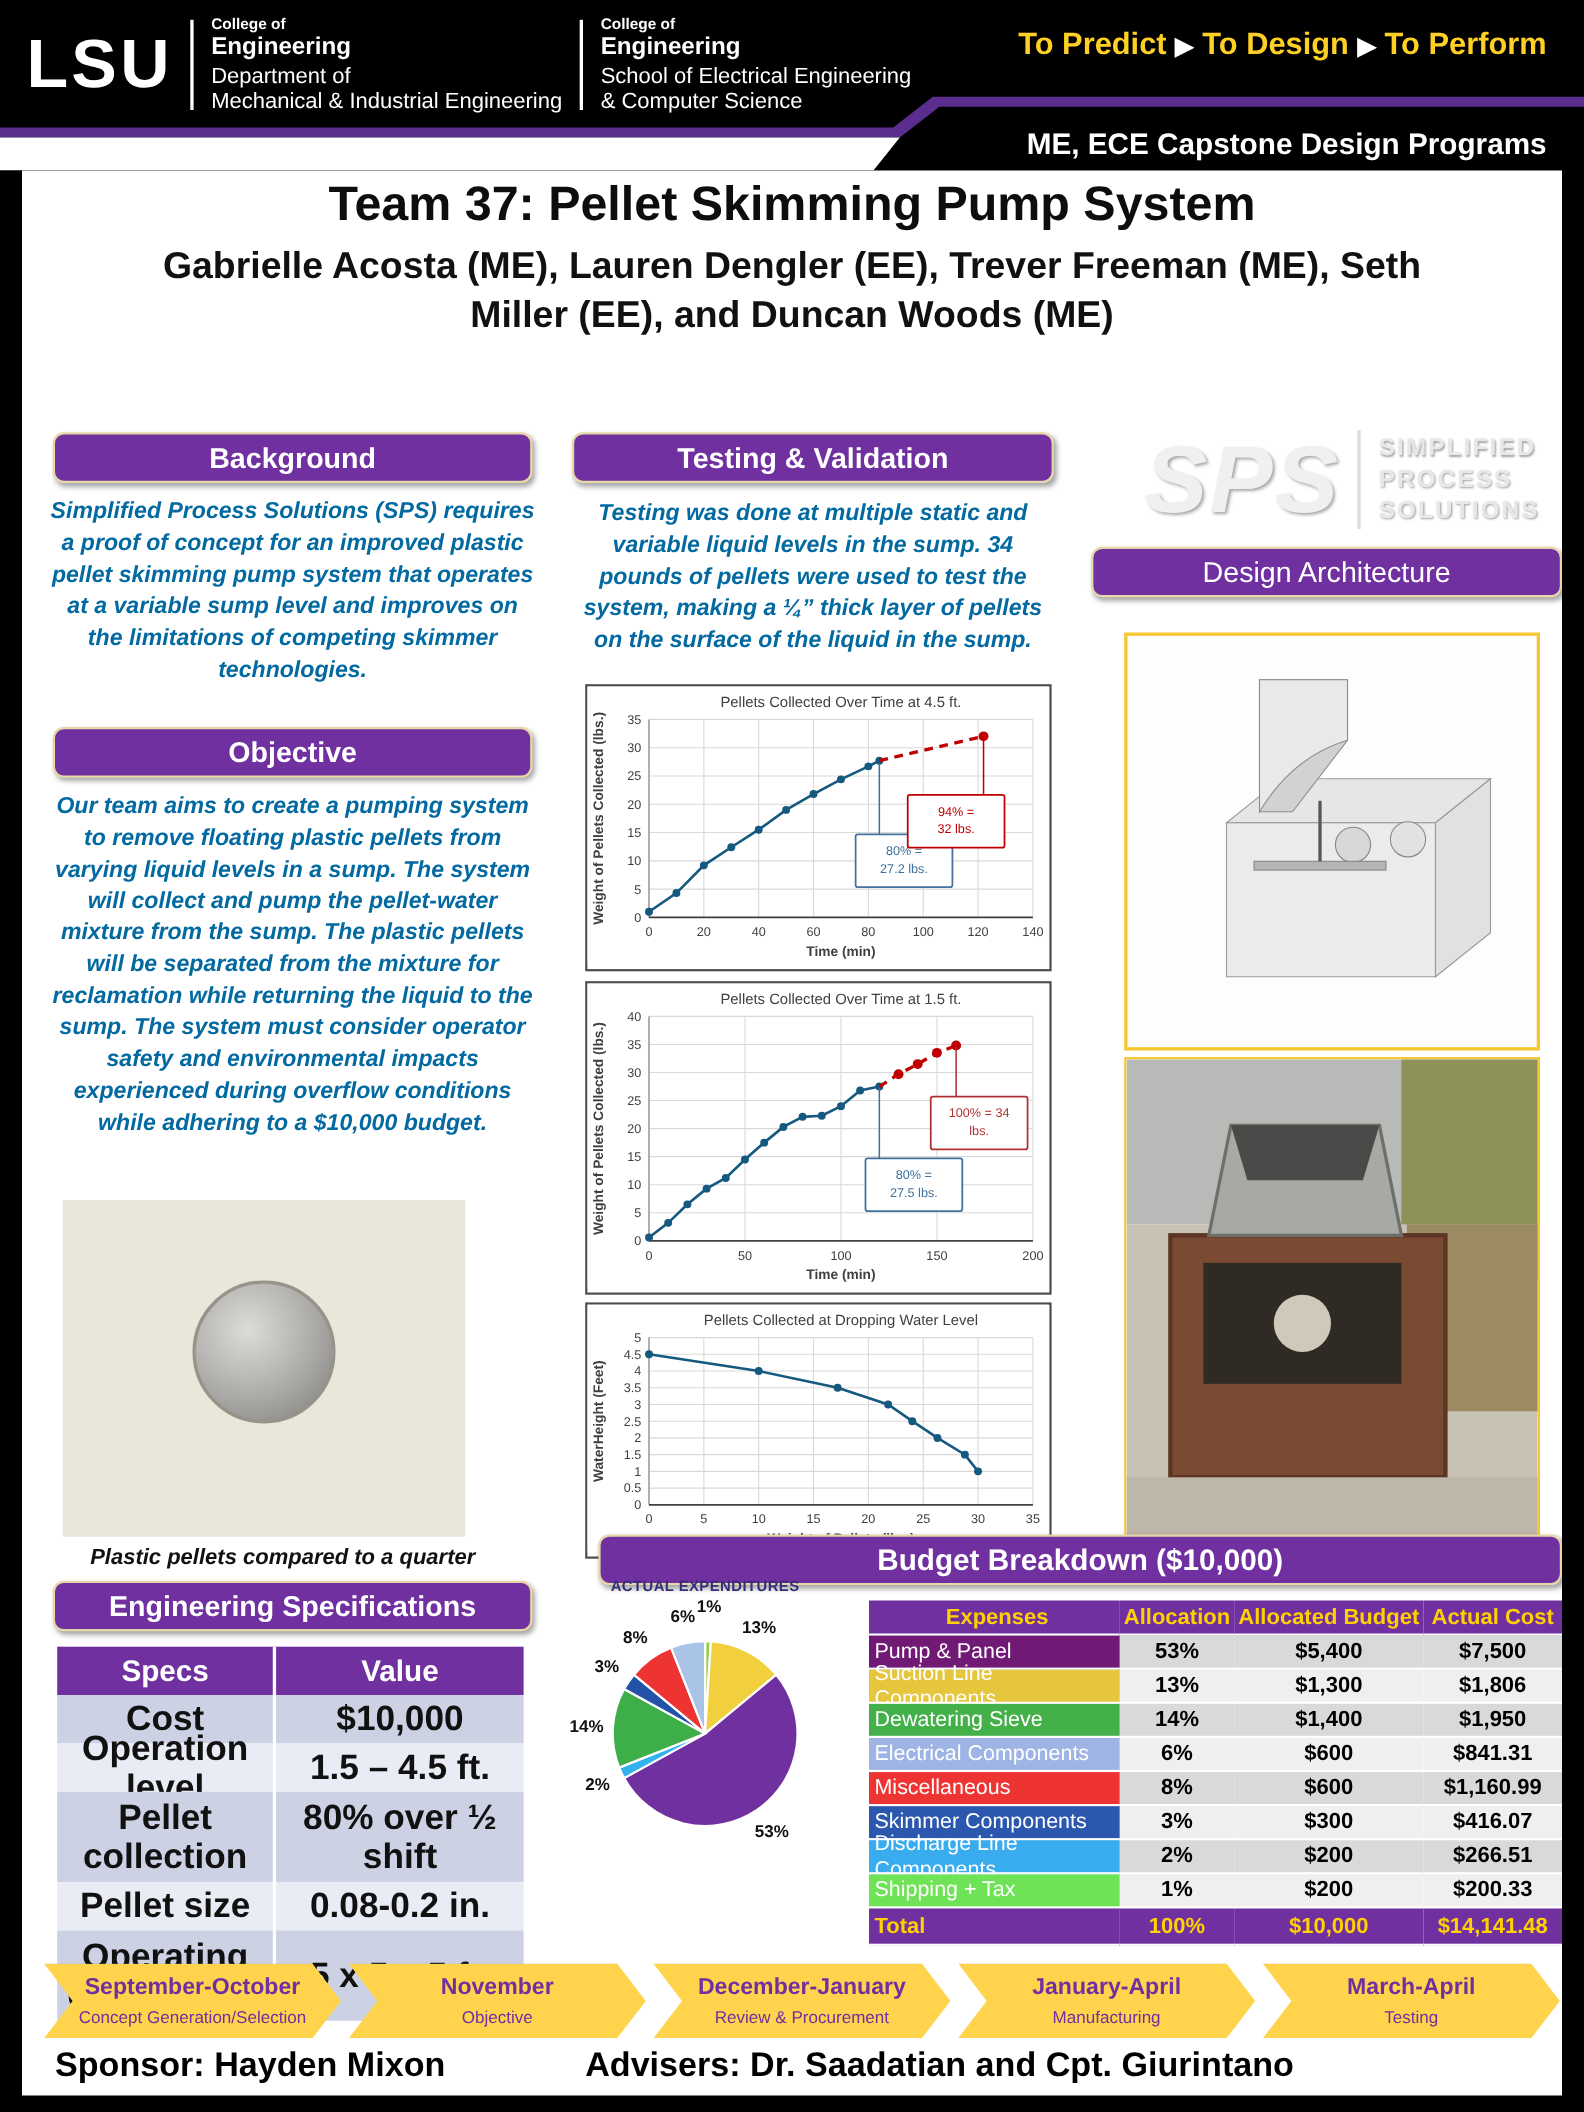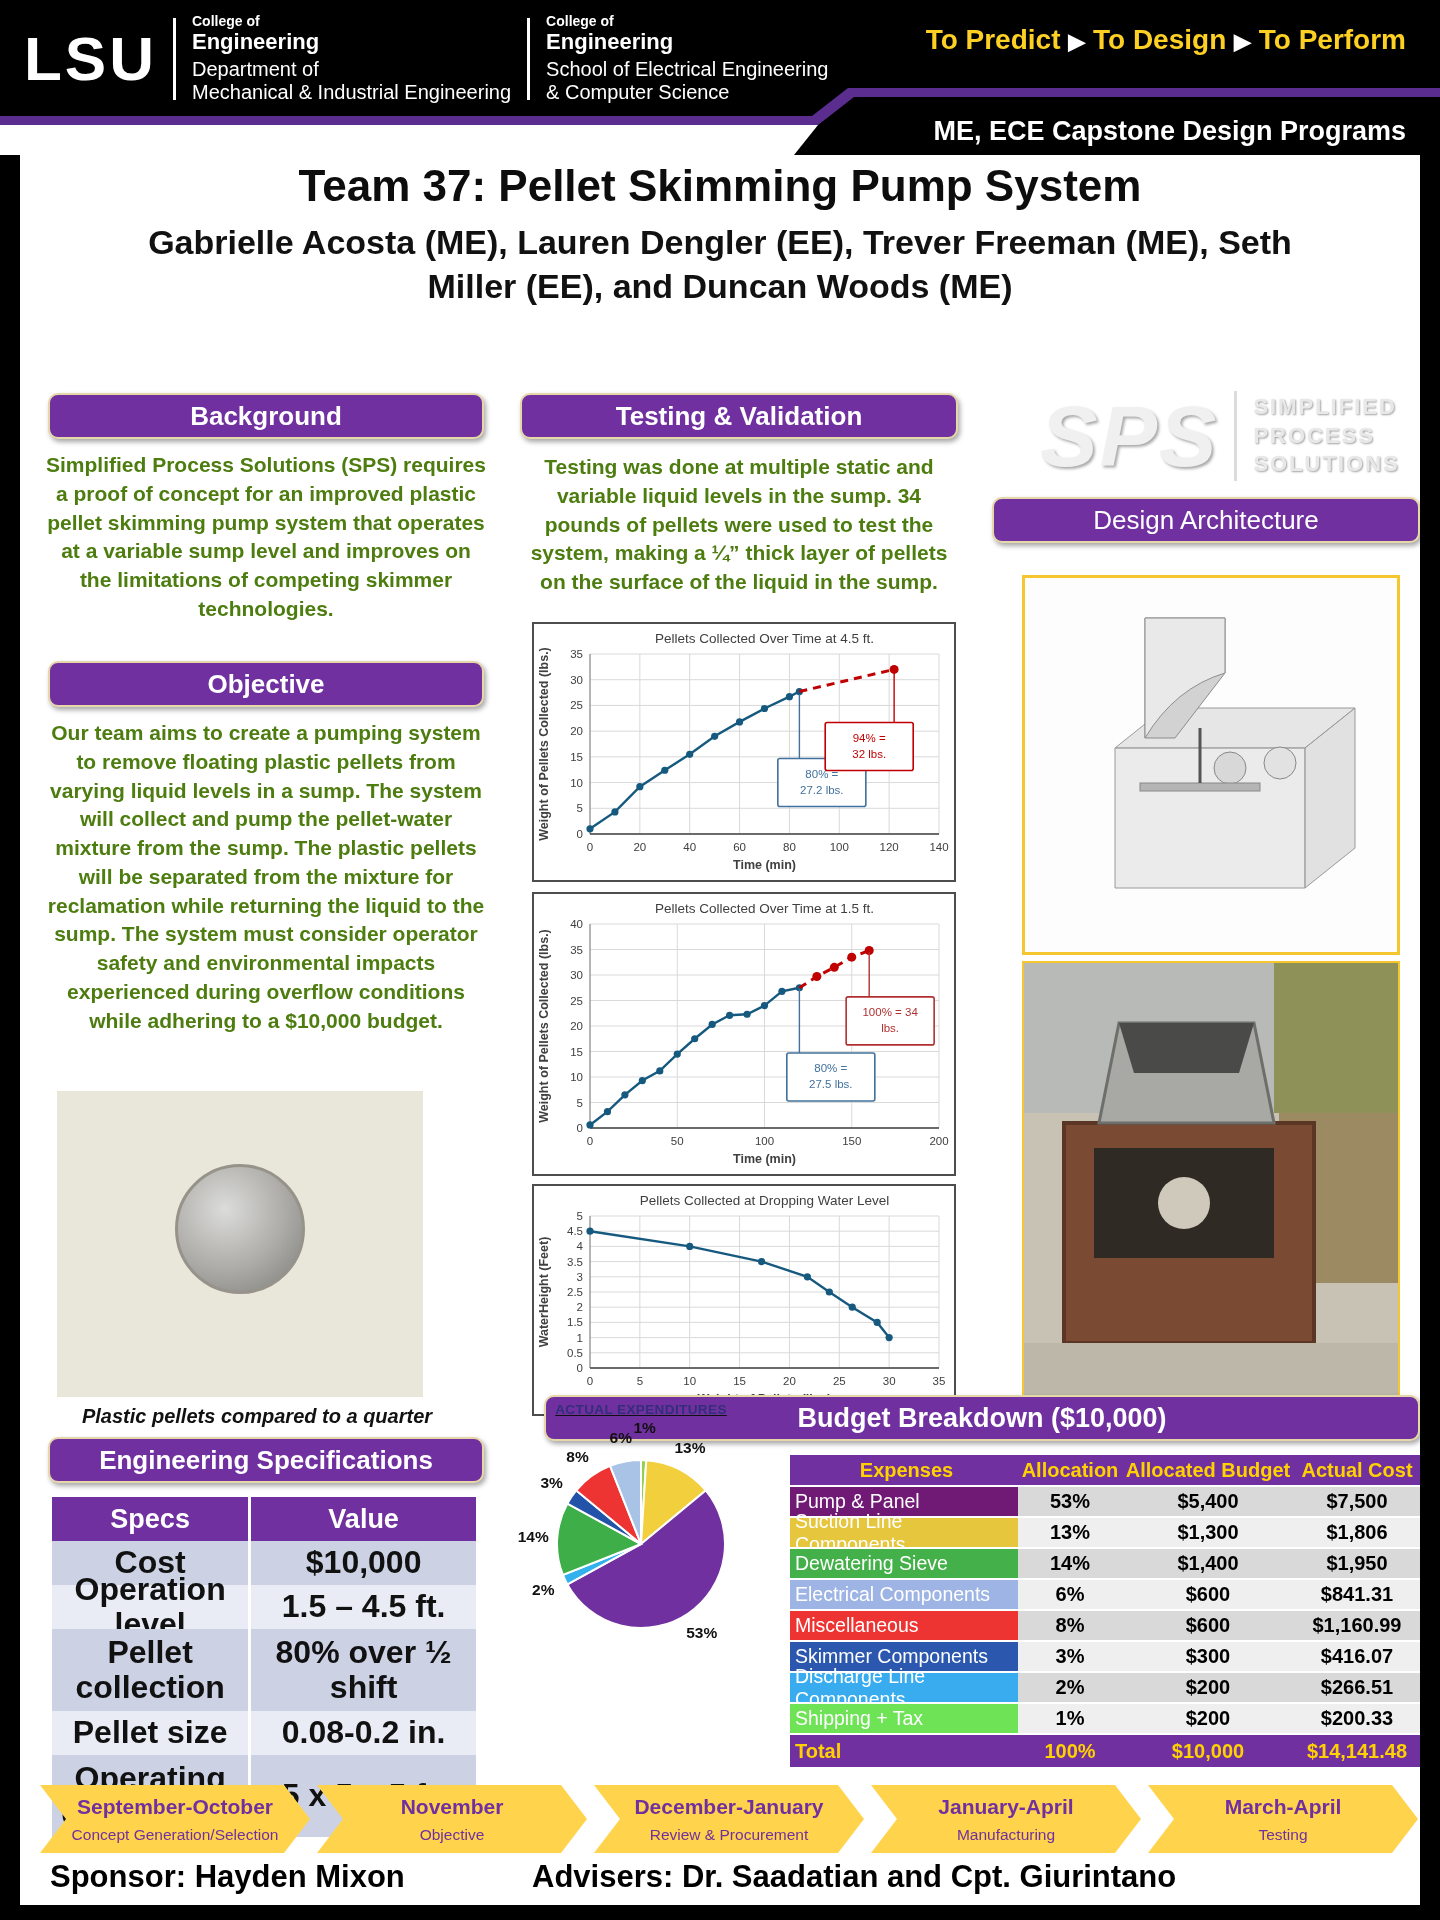--- a/index.html
+++ b/index.html
@@ -25,21 +25,21 @@
   .authors{position:absolute;left:120px;top:66px;width:1160px;text-align:center;font-size:34px;font-weight:bold;line-height:1.28;}
   .banner{position:absolute;height:46px;background:#7030a0;border:2px solid #e6d7a8;border-radius:10px;
           box-shadow:2px 3px 5px rgba(0,0,0,.35);display:flex;align-items:center;justify-content:center;
           color:#fff;font-size:26px;font-weight:bold;}
   .b-bg{left:28px;top:238px;width:436px;}
   .b-obj{left:28px;top:506px;width:436px;}
   .b-test{left:500px;top:238px;width:438px;}
   .b-da{left:972px;top:342px;width:428px;font-weight:400;}
   .b-spec{left:28px;top:1282px;width:436px;}
   .b-budget{left:524px;top:1240px;width:876px;font-size:27px;}
-  .para{position:absolute;font-size:21px;font-weight:bold;line-height:1.37;text-align:center;color:#4d7c0f;}
+  .para{position:absolute;font-size:21px;font-weight:bold;line-height:1.37;text-align:center;color:#0369a1;font-style:italic;}
   .t-bg{left:24px;top:296px;width:444px;}
   .t-obj{left:24px;top:564px;width:444px;}
   .t-test{left:498px;top:298px;width:442px;}
   
   .pellets{position:absolute;left:37px;top:936px;width:366px;height:306px;background-color:#e9e6da;
     background-image:radial-gradient(circle at 30% 30%,#fbfaf3 7px,#e3e0d2 11px,rgba(0,0,0,0) 14px),
                      radial-gradient(circle at 70% 62%,#f7f5eb 7px,#deдbcd 11px,rgba(0,0,0,0) 14px),
                      radial-gradient(circle at 15% 75%,#f2f0e5 6px,rgba(0,0,0,0) 12px);
     background-size:38px 38px,46px 46px,31px 31px;}
   .quarter{position:absolute;left:50%;top:45%;width:130px;height:130px;transform:translate(-50%,-50%);
@@ -62,21 +62,21 @@
   
   .spec-table{position:absolute;left:32px;top:1342px;width:424px;}
   .sp-row{display:flex;}
   .sp-cell{display:flex;align-items:center;justify-content:center;text-align:center;border-right:3px solid #fff;}
   .sp-cell:first-child{width:47%;} .sp-cell:last-child{width:53%;border-right:none;}
   .sp-head .sp-cell{background:#7030a0;color:#fff;font-size:27px;font-weight:bold;height:44px;}
   .sp-body .sp-cell{font-size:32px;font-weight:bold;height:44px;line-height:1.1;}
   .sp-odd .sp-cell{background:#ccd2e4;} .sp-even .sp-cell{background:#e9ecf5;}
   .sp-tall .sp-cell{height:82px;}
   
-  .pie-block{position:absolute;left:488px;top:1247px;width:266px;text-decoration:underline;}
+  .pie-block{position:absolute;left:488px;top:1279px;width:266px;}
   .pie-title{text-align:center;font-size:13.5px;font-weight:bold;letter-spacing:.4px;color:#332d7a;margin-bottom:2px;}
   
   .bud-table{position:absolute;left:770px;top:1300px;width:630px;}
   .bd-row{display:flex;}
   .bd-cell{border-bottom:2px solid #fff;display:flex;align-items:center;}
   .bd-c1{width:228px;padding-left:5px;}
   .bd-c2{width:104px;justify-content:center;}
   .bd-c3{width:172px;justify-content:center;}
   .bd-c4{width:126px;justify-content:center;}
   .bd-head .bd-cell{background:#7030a0;color:#ffd100;font-size:20px;font-weight:bold;height:32px;justify-content:center;}

